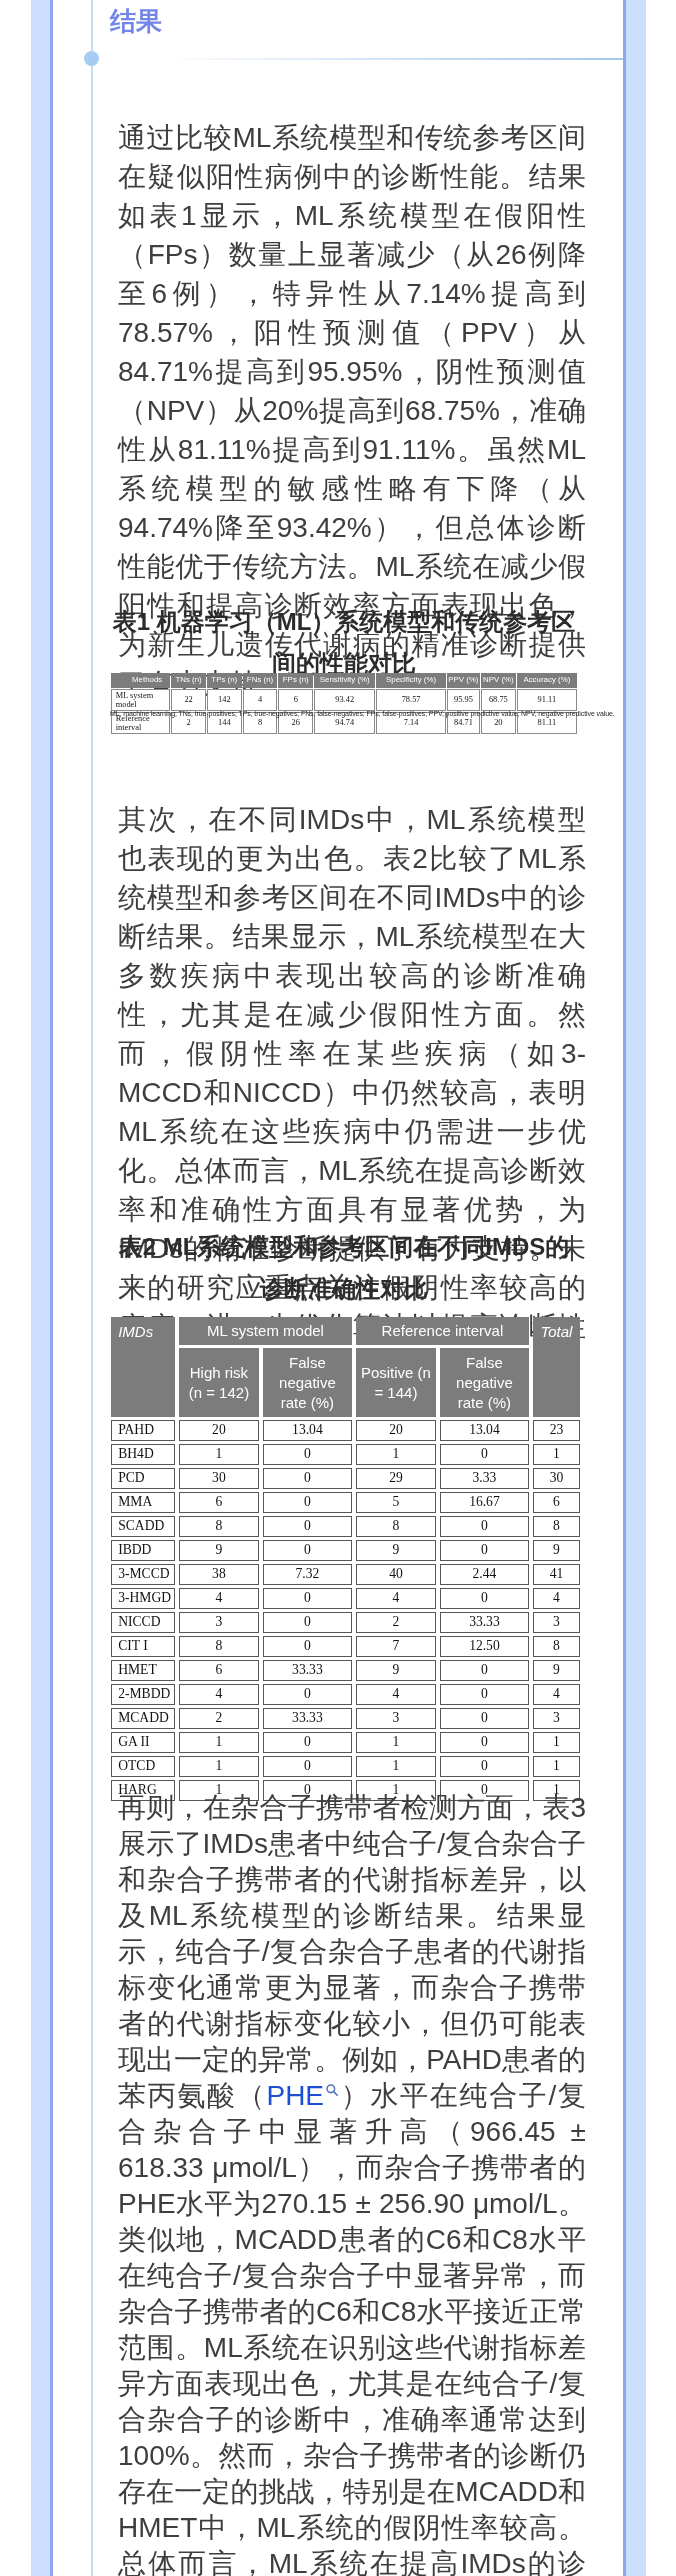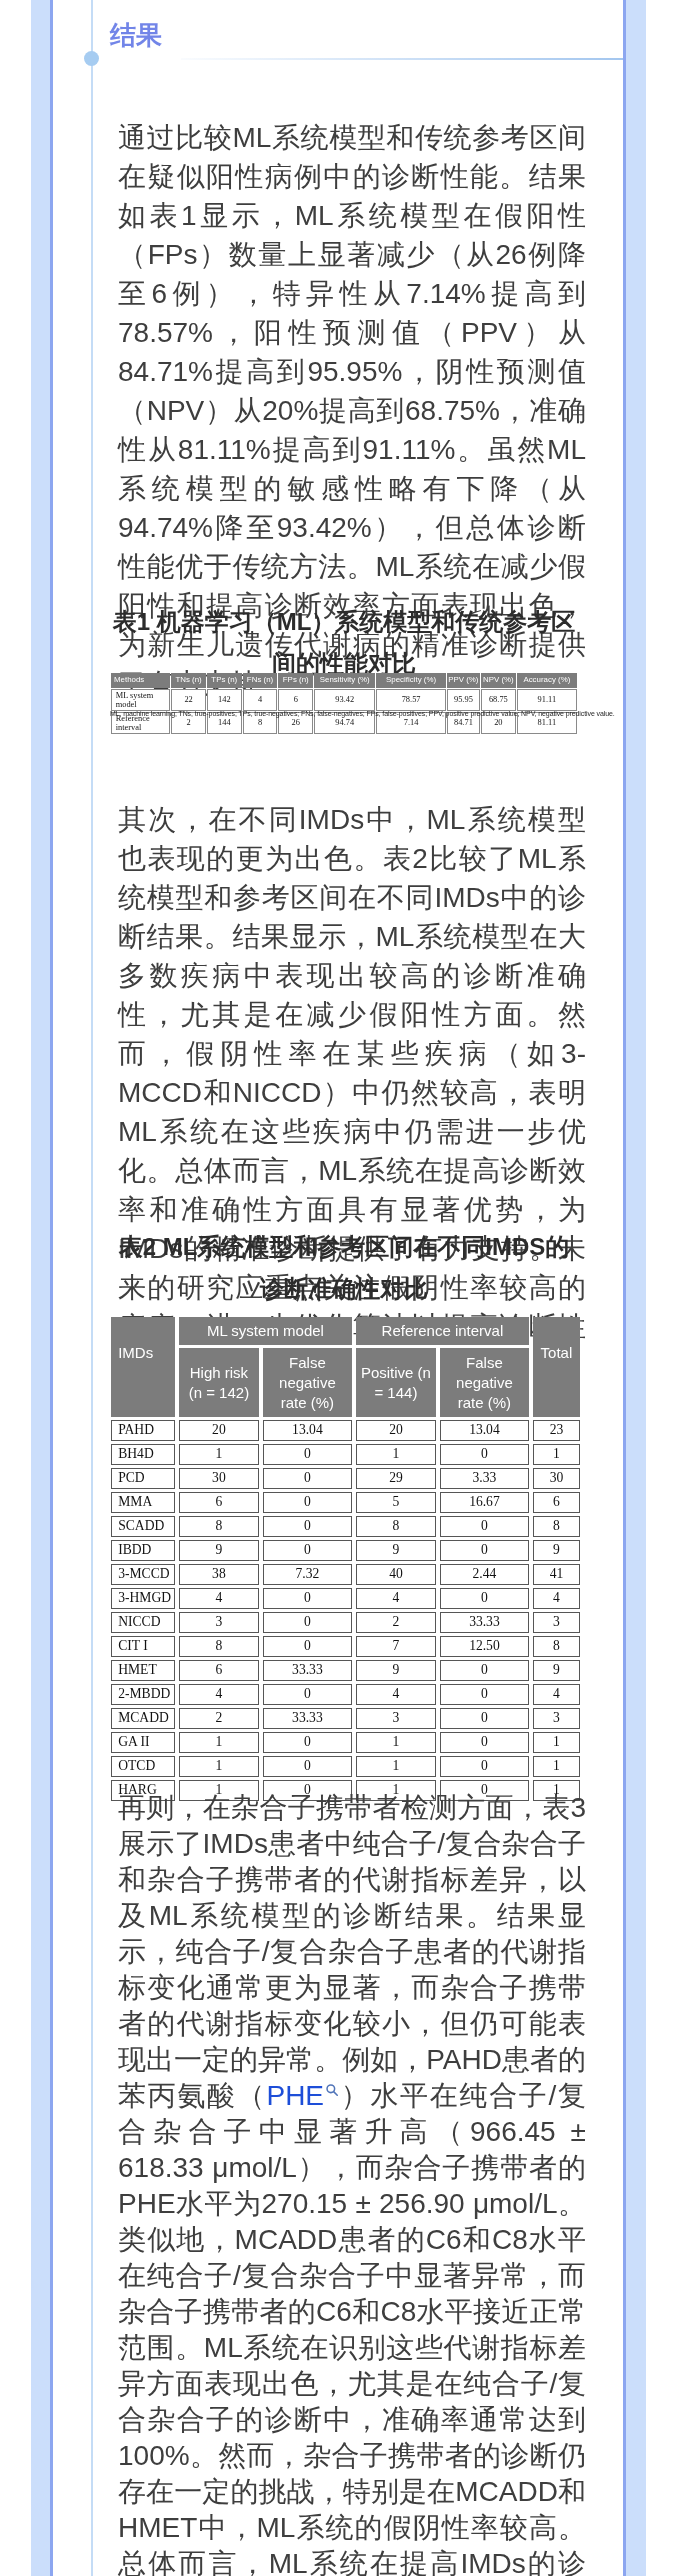--- a/index.html
+++ b/index.html
@@ -14,55 +14,55 @@
   .band-right-dark{left:623px;width:3.1px;background:#8ca6f0;}
   .band-right-light{left:626px;width:20px;background:#cbdefb;}
   .timeline{position:absolute;top:0;bottom:0;left:91px;width:2.1px;background:#c4dcf6;}
   .timeline-dot{position:absolute;left:84px;top:51px;width:15px;height:15px;border-radius:50%;background:#a6ccf1;}
   .title-rule{position:absolute;left:181px;top:58px;width:442px;height:1.6px;
     background:linear-gradient(to right,rgba(158,195,238,0.06),rgba(158,195,238,0.95));}
 
   .content{position:absolute;left:110px;top:0;width:468px;}
   .abs{position:absolute;left:0;width:100%;}
 
-  .page-title{top:20px;font-size:26px;line-height:30px;font-weight:bold;color:#7285e8;margin:0;}
+  .page-title{top:6px;font-size:26px;line-height:30px;font-weight:bold;color:#7285e8;margin:0;}
 
   .body-text{margin:8px;font-size:28px;line-height:39px;color:#3e3e3e;text-align:justify;}
   .p1{top:110px;}
   .p2{top:792px;}
   .p3{top:1782px;line-height:36px;}
 
   .caption{font-size:24px;line-height:42px;font-weight:bold;color:#2c2c2c;text-align:center;margin:0;}
   .caption1{top:601px;}
   .caption2{top:1226px;}
 
   .fig{margin:0;}
   .fig-t1{top:672px;}
   .fig-t2{top:1314px;}
 
   
   .table1{width:100%;border-collapse:separate;border-spacing:1.6px 1px;table-layout:fixed;}
   .table1 th{background:#7c7c7c;color:#ffffff;font-weight:normal;
     font-family:"Liberation Sans",sans-serif;font-size:7.9px;line-height:8.4px;
     padding:3.1px 0.5px;text-align:center;}
-  .table1 th:first-child{text-align:left;padding-left:3px;}
+  .table1 th:first-child{text-align:left;padding-left:21px;}
   .table1 td{border:0.5px solid #8a8a8a;background:#fff;color:#141414;
     font-family:"Liberation Serif",serif;font-size:8.4px;line-height:9px;
     padding:1px 0;text-align:center;}
   .table1 td:first-child{text-align:left;padding-left:3.7px;}
   .c-meth{width:58px;}.c-n{width:34px;}.c-sen{width:60px;}.c-spe{width:68px;}
   .c-ppv{width:32.5px;}.c-npv{width:34px;}.c-acc{width:59px;}
   .footnote{top:709px;font-size:7px;line-height:9.4px;color:#262626;letter-spacing:-0.1px;white-space:nowrap;}
 
   
   .table2{width:464px;border-collapse:separate;border-spacing:4.2px 3.1px;table-layout:fixed;margin-left:-3.1px;}
   .table2 th{background:#7c7c7c;color:#ffffff;font-weight:normal;
     font-family:"Liberation Sans",sans-serif;font-size:15px;line-height:20px;
     padding:4.2px 2.1px;text-align:center;vertical-align:middle;}
-  .table2 th.span-rows{vertical-align:top;padding-top:26px;text-align:left;padding-left:7.3px;}
+  .table2 th.span-rows{vertical-align:top;padding-top:5px;text-align:left;padding-left:7.3px;font-style:italic;}
   .table2 th.span-rows.total{text-align:center;padding-left:2.1px;}
   .table2 td{border:1px solid #565656;background:#fff;color:#121212;
     font-family:"Liberation Serif",serif;font-size:13.6px;line-height:15.7px;
     height:18px;padding:0.5px 0;text-align:center;}
   .table2 td:first-child{text-align:left;padding-left:6.3px;margin-top:44px;}
   .t2-imds{width:64px;}.t2-hr{width:80px;}.t2-fnr1{width:89px;}
   .t2-pos{width:80px;}.t2-fnr2{width:89px;}.t2-total{width:47px;}
 
   .phe-link{color:#1d4ed8;text-decoration:none;}
   .search-icon{vertical-align:8.4px;margin-left:1px;}

